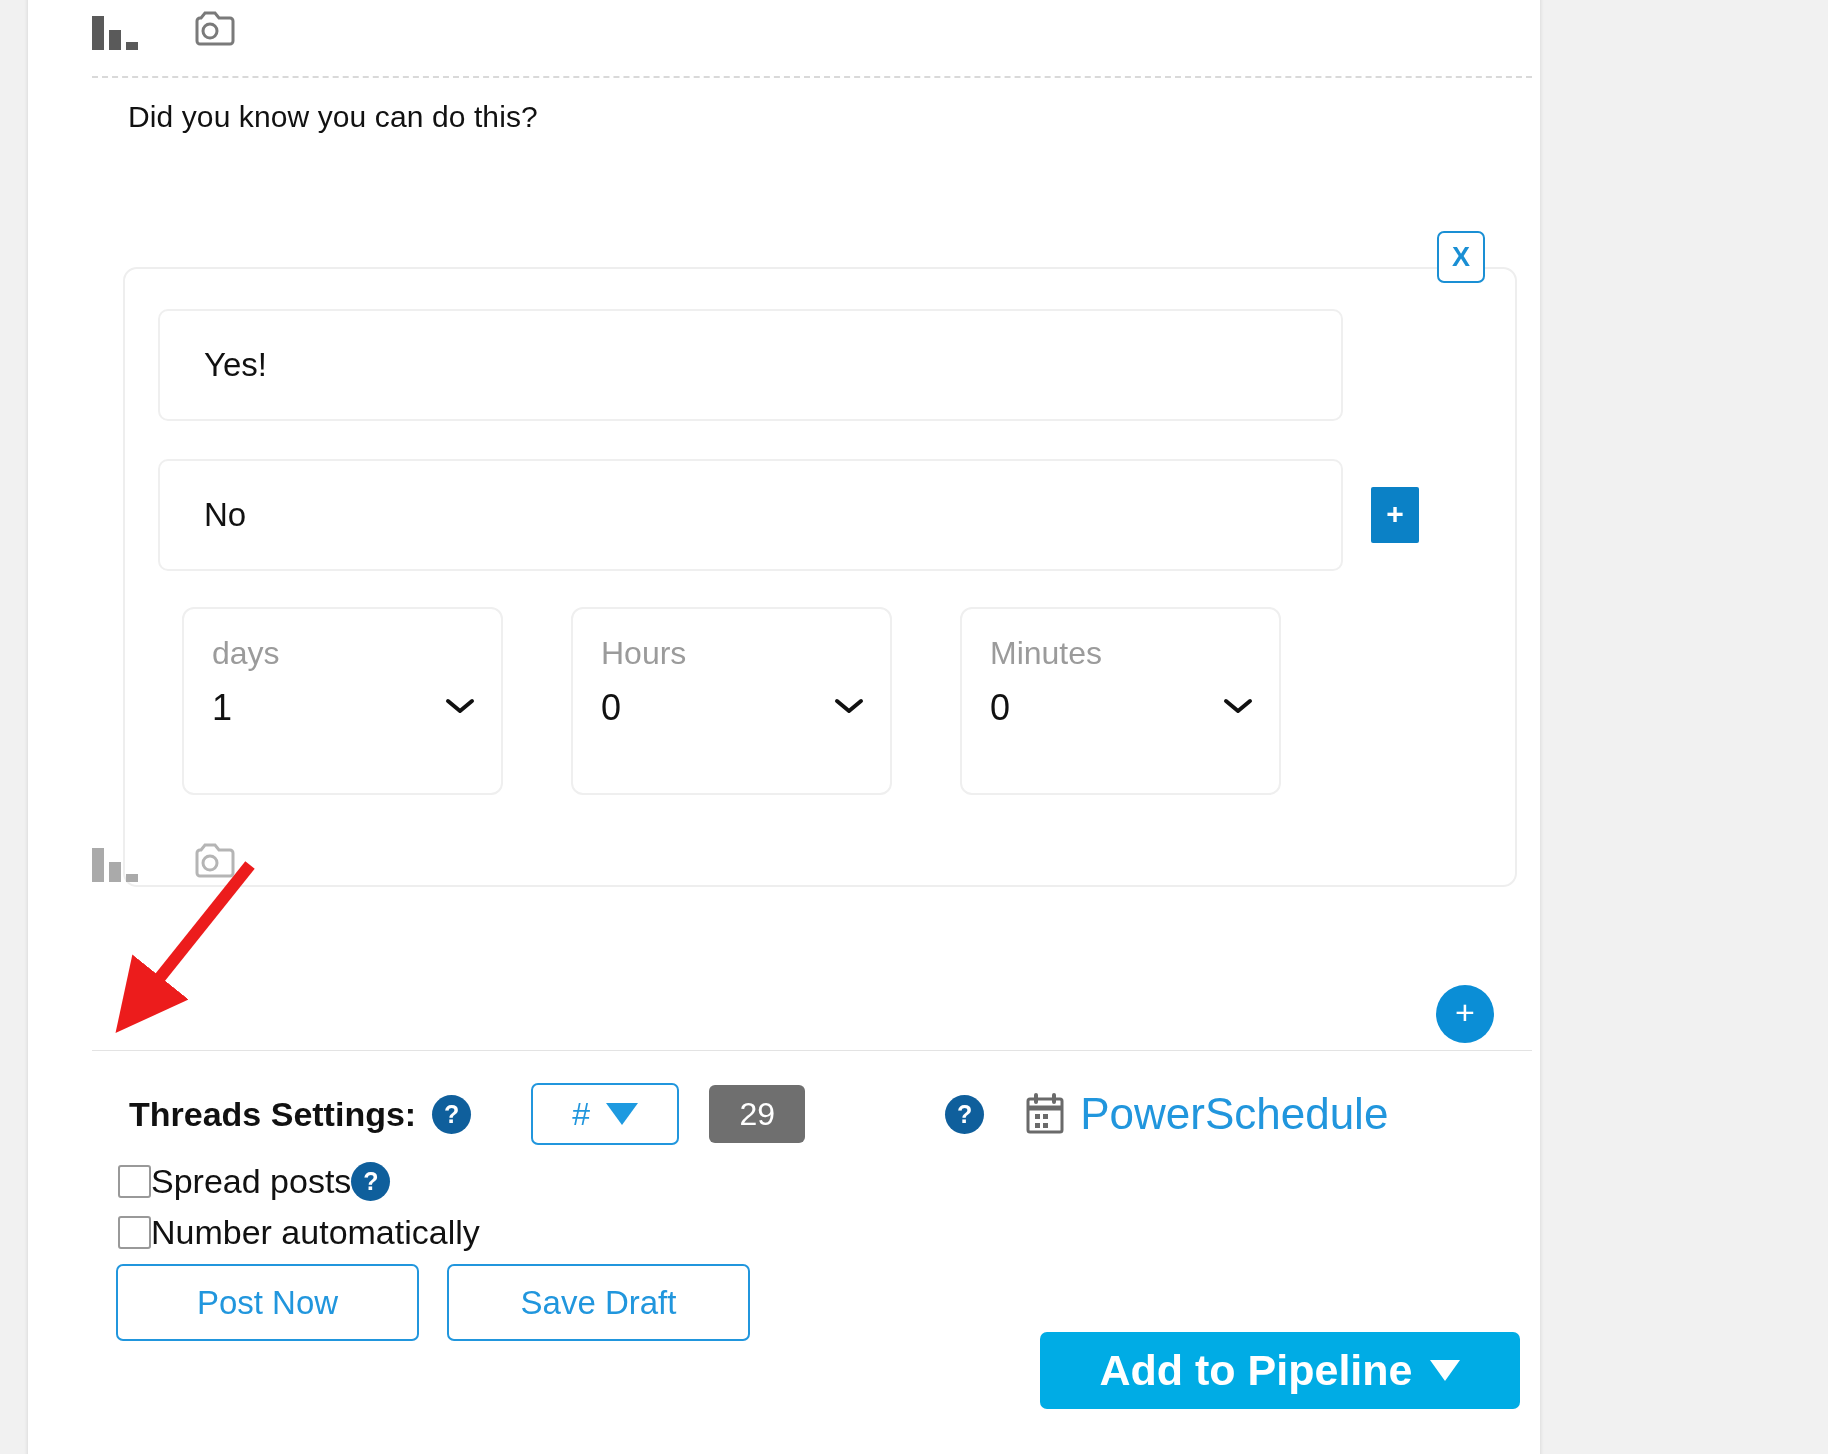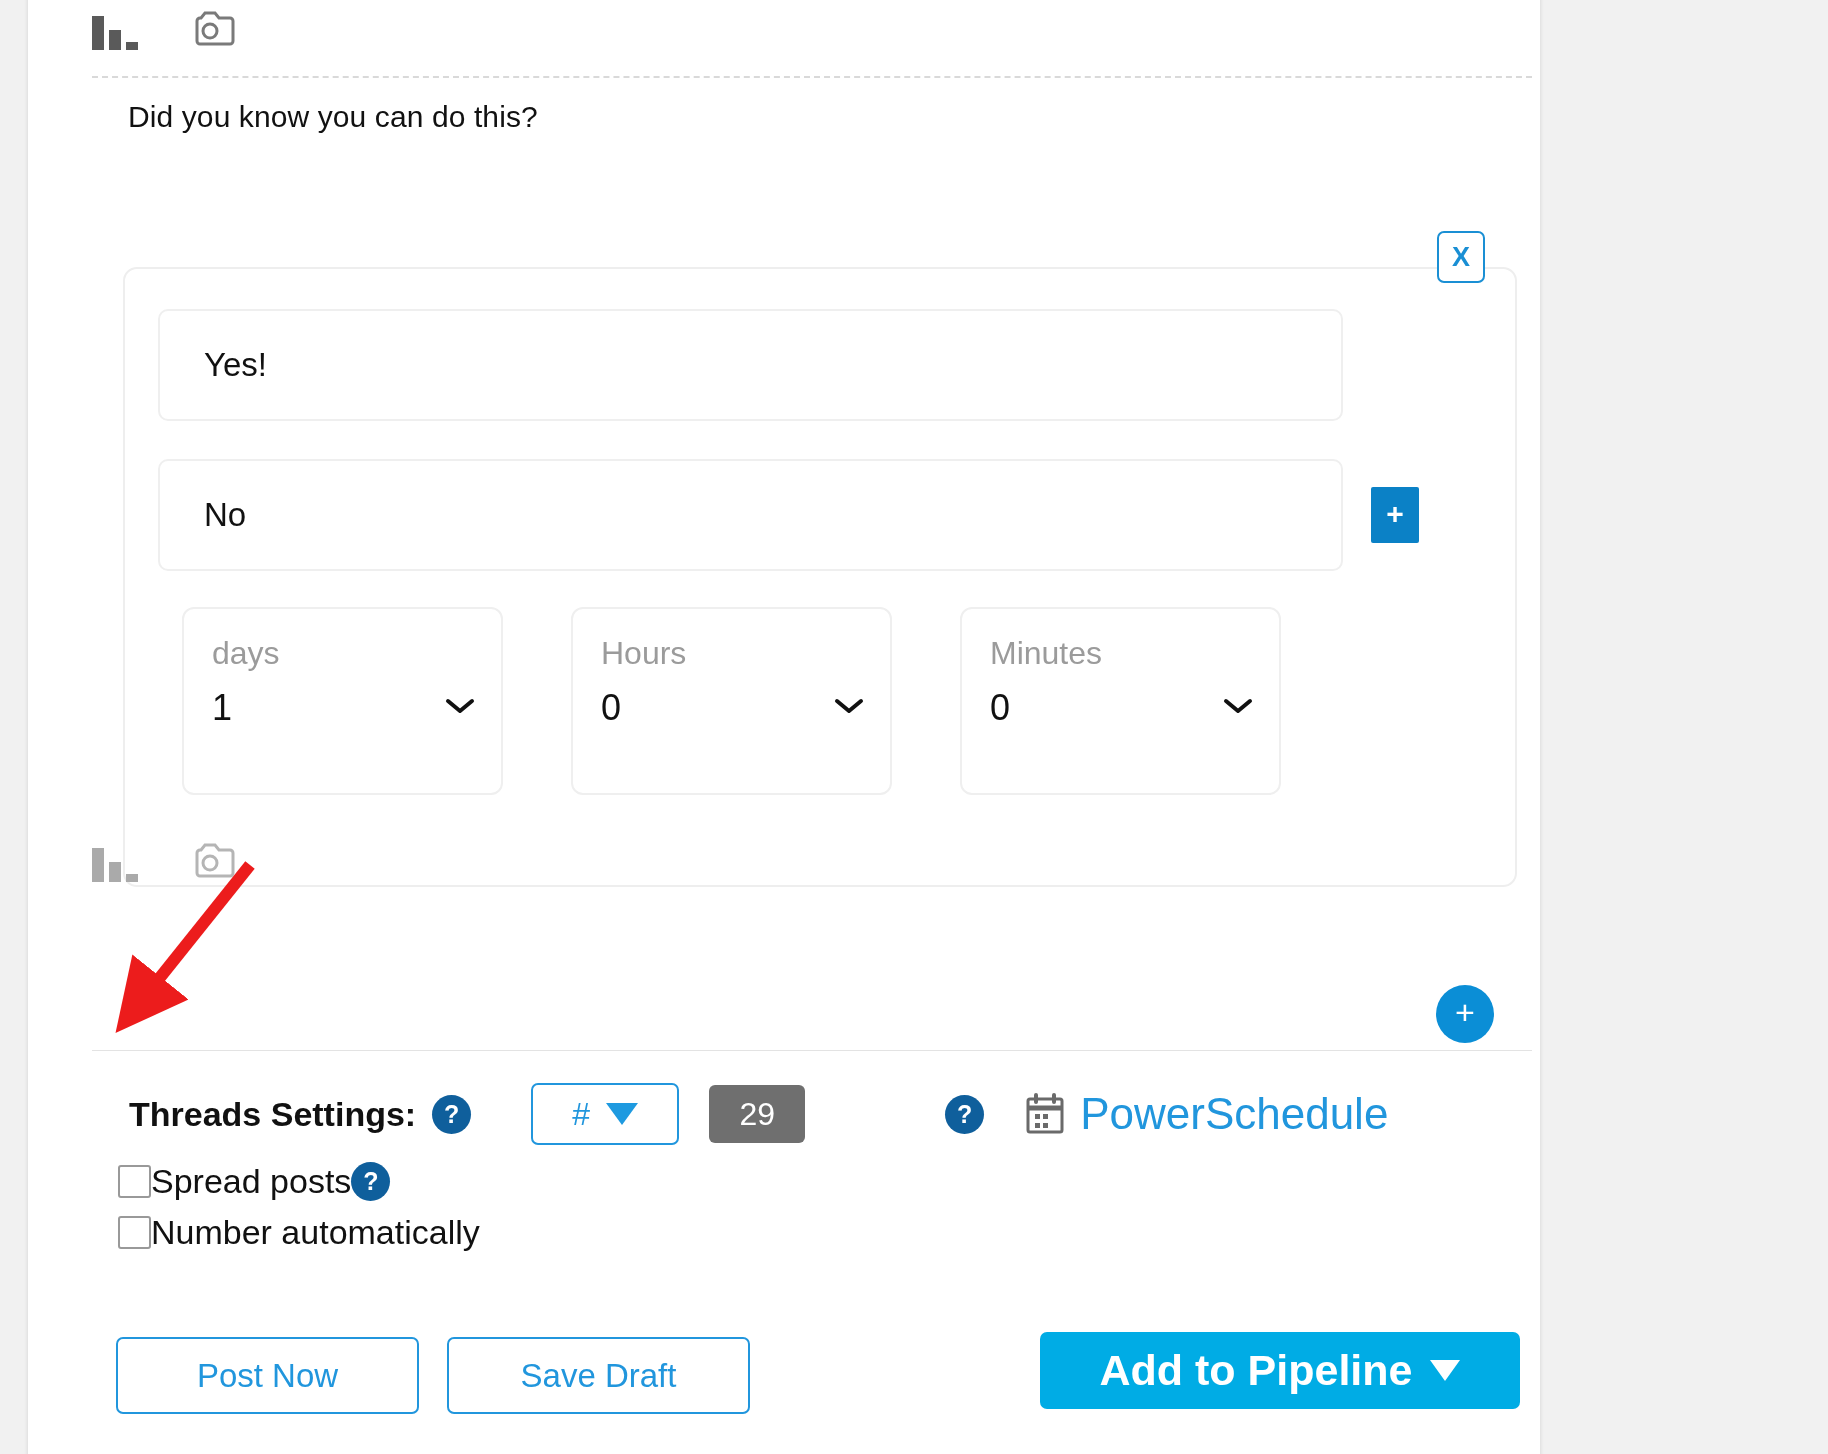--- a/index.html
+++ b/index.html
@@ -183,21 +183,21 @@
   
   .checks { position: absolute; left: 90px; top: 1172px; }
   .check-row { display: flex; align-items: center; gap: 0; margin-bottom: 12px; }
   .cbox {
     width: 33px; height: 33px; border: 2px solid #999; border-radius: 3px;
     background: #fff; flex: 0 0 auto; cursor: pointer;
   }
   .check-label { font-size: 34px; color: #111; }
 
   
-  .actions { position: absolute; left: 88px; top: 1347px; display: flex; gap: 28px; justify-content: space-between; }
+  .actions { position: absolute; left: 88px; top: 1274px; display: flex; gap: 28px; justify-content: space-between; }
   .btn-outline {
     height: 77px; min-width: 303px;
     border: 2px solid #2196dd; border-radius: 7px; background: #fff;
     color: #2196dd; font-size: 33px;
     display: flex; align-items: center; justify-content: center;
     cursor: pointer; font-family: "Liberation Sans", sans-serif;
   }
   .btn-primary {
     position: absolute; left: 1012px; top: 1342px;
     height: 77px; width: 480px;

